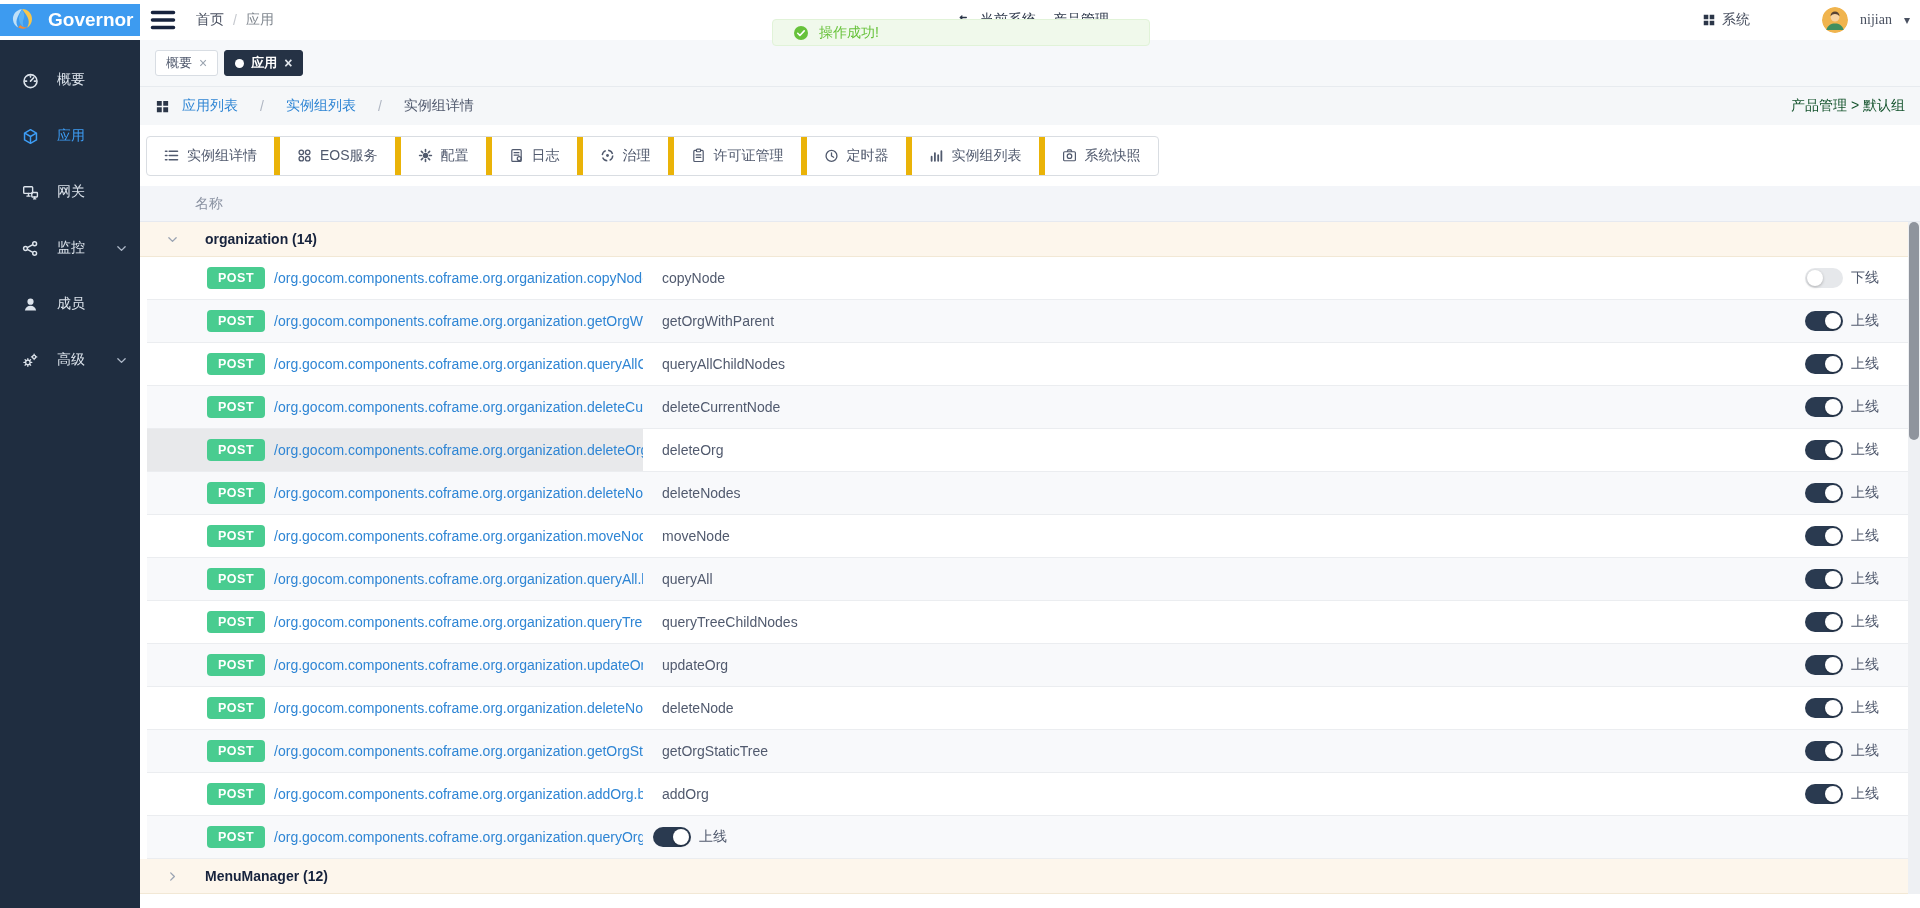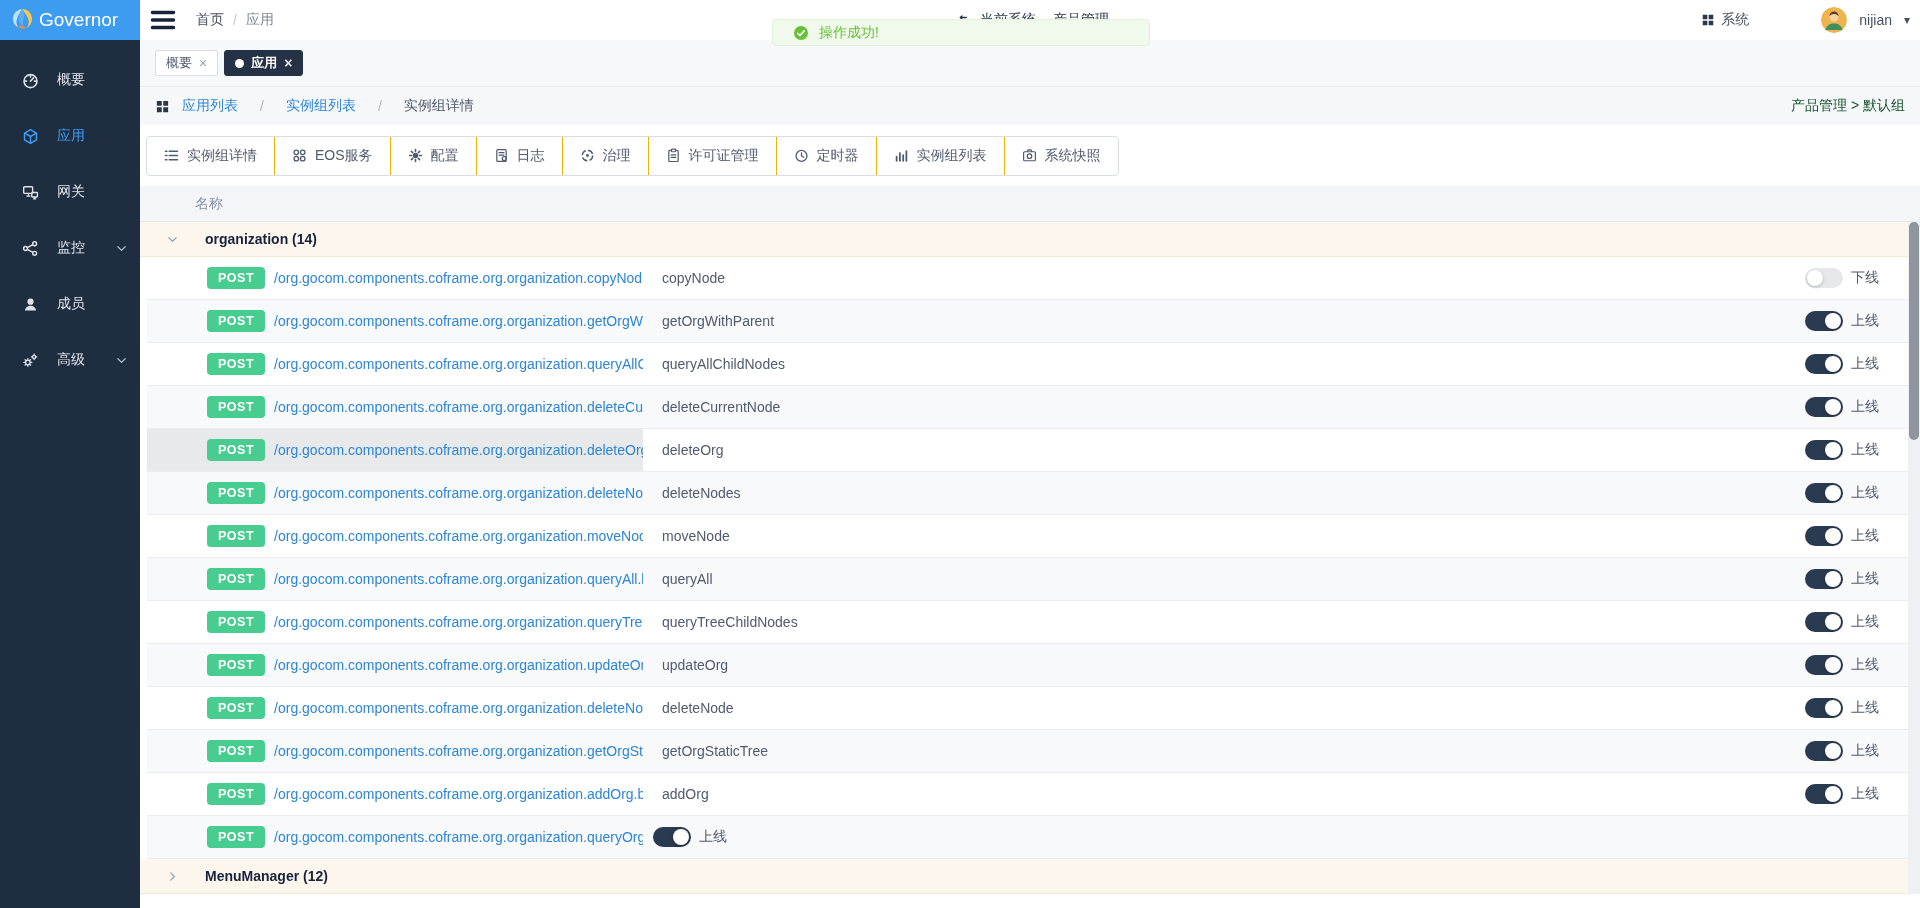--- a/index.html
+++ b/index.html
@@ -1,30 +1,30 @@
 <!DOCTYPE html>
 <html><head>
 <meta charset="utf-8">
 <style>
   html,body{margin:0;padding:0;background:#e9ecf0;}
   .app{position:relative;width:1920px;height:908px;overflow:hidden;background:#f5f7f9;
        font-family:"Liberation Sans","DejaVu Sans",sans-serif;font-size:14px;color:#515a6e;}
   
   .header{position:absolute;top:0;left:0;right:0;height:40px;background:#fff;display:flex;align-items:center;z-index:5;}
-  .logo{width:140px;height:40px;background:#3d9bf0;color:#fff;display:flex;align-items:center;gap:4px;
-        padding-left:9px;box-sizing:border-box;font-weight:normal;font-size:19px;flex:0 0 auto;}
+  .logo{width:140px;height:32px;background:#3d9bf0;color:#fff;display:flex;align-items:center;gap:13px;
+        padding-left:9px;box-sizing:border-box;font-weight:bold;font-size:19px;flex:0 0 auto;}
   .hamburger{margin-left:10px;width:26px;height:26px;display:flex;align-items:center;justify-content:center;cursor:pointer;color:#17233d;}
   .top-crumb{display:flex;align-items:center;gap:9px;margin-left:20px;font-size:14px;}
   .top-crumb .home{color:#495060;cursor:pointer;}
   .top-crumb .sep{color:#c5c8ce;}
   .top-crumb .cur{color:#80878f;}
   .sys-switch{position:absolute;left:956px;top:0;height:40px;display:flex;align-items:center;gap:9px;color:#2b3648;}
   .sys-switch .lbl{color:#2b3648;}
   .sys-switch .val{margin-left:8px;color:#2b3648;}
-  .header-right{margin-left:auto;display:flex;align-items:center;gap:12px;padding-right:10px;}
+  .header-right{margin-left:auto;display:flex;align-items:center;gap:12px;padding-right:10px;font-family:Liberation Serif, serif;}
   .nav-system{display:flex;align-items:center;gap:6px;color:#495060;cursor:pointer;margin-right:60px;}
   .avatar{width:26px;height:26px;border-radius:50%;overflow:hidden;flex:0 0 auto;display:block;}
   .username{color:#495060;}
   .caret{color:#495060;font-size:12px;}
   
   .sidebar{position:absolute;top:40px;left:0;bottom:0;width:140px;background:#1f2d40;padding-top:12px;box-sizing:border-box;}
   .side-item{height:56px;display:flex;align-items:center;padding:0 12px 0 22px;color:#dde4ec;cursor:pointer;}
   .side-item .ic{width:17px;height:17px;display:inline-flex;}
   .side-item .side-label{margin-left:18px;}
   .side-item.active{color:#3d9df5;}
@@ -44,21 +44,21 @@
   .crumb-items{display:flex;align-items:center;gap:22px;}
   .crumb.link{color:#2e85d4;cursor:pointer;}
   .crumb{color:#515a6e;}
   .crumb-sep{color:#b0b7c3;}
   .crumb-context{margin-left:auto;color:#14532d;}
   
   .card{position:absolute;left:0;top:85px;right:0;bottom:0;background:#fff;}
   .toolbar{height:61px;display:flex;align-items:center;padding-left:6px;background:#fff;}
   .seg{display:inline-flex;border:1px solid #d9dde2;border-radius:4px;background:#fff;overflow:hidden;}
   .seg-btn{display:flex;align-items:center;gap:8px;height:38px;padding:0 17px;font-size:14px;color:#515a6e;
-           border-left:1px solid #eab308;cursor:pointer;white-space:nowrap;}
+           border-left:6px solid #eab308;cursor:pointer;white-space:nowrap;}
   .seg-btn:first-child{border-left:none;}
   .seg-btn .ic{width:15px;height:15px;display:inline-flex;color:#515a6e;}
   
   .thead{height:36px;box-sizing:border-box;background:#f3f5f9;display:flex;align-items:center;
          padding-left:55px;color:#8a92a2;border-bottom:1px solid #e6e9f0;}
   .group-row{height:35px;box-sizing:border-box;background:#fdf6ec;display:flex;align-items:center;
              padding-left:26px;border-bottom:1px solid #f2e8d5;cursor:pointer;}
   .group-row .garrow{width:13px;height:13px;color:#9aa3b2;display:inline-flex;}
   .group-label{margin-left:26px;font-weight:bold;color:#17233d;}
   .row{height:43px;box-sizing:border-box;display:flex;align-items:stretch;background:#fff;border-bottom:1px solid #ebedf0;margin-left:7px;}

